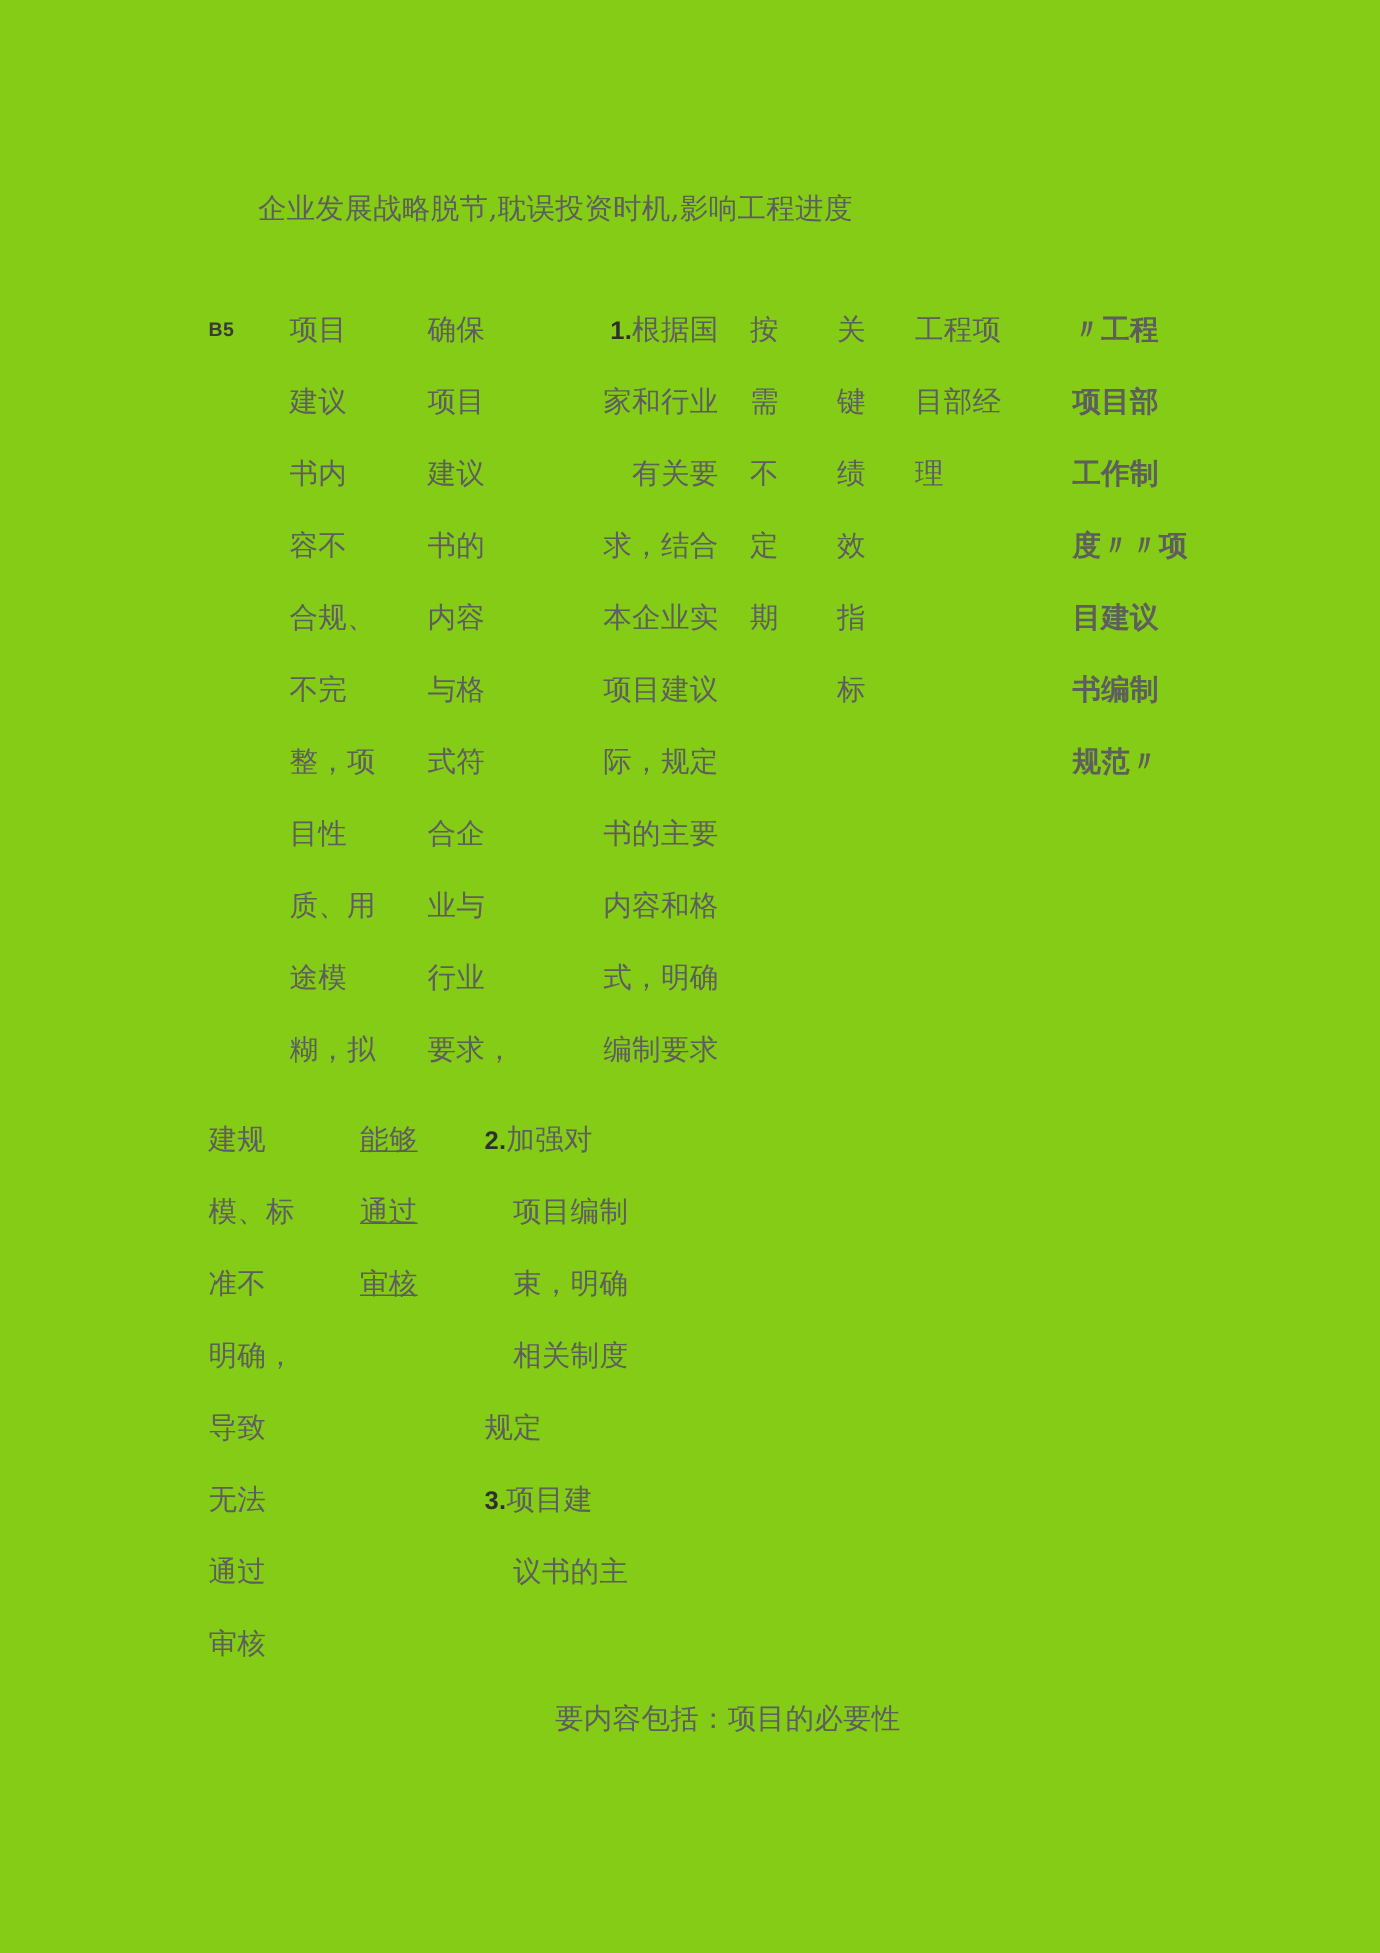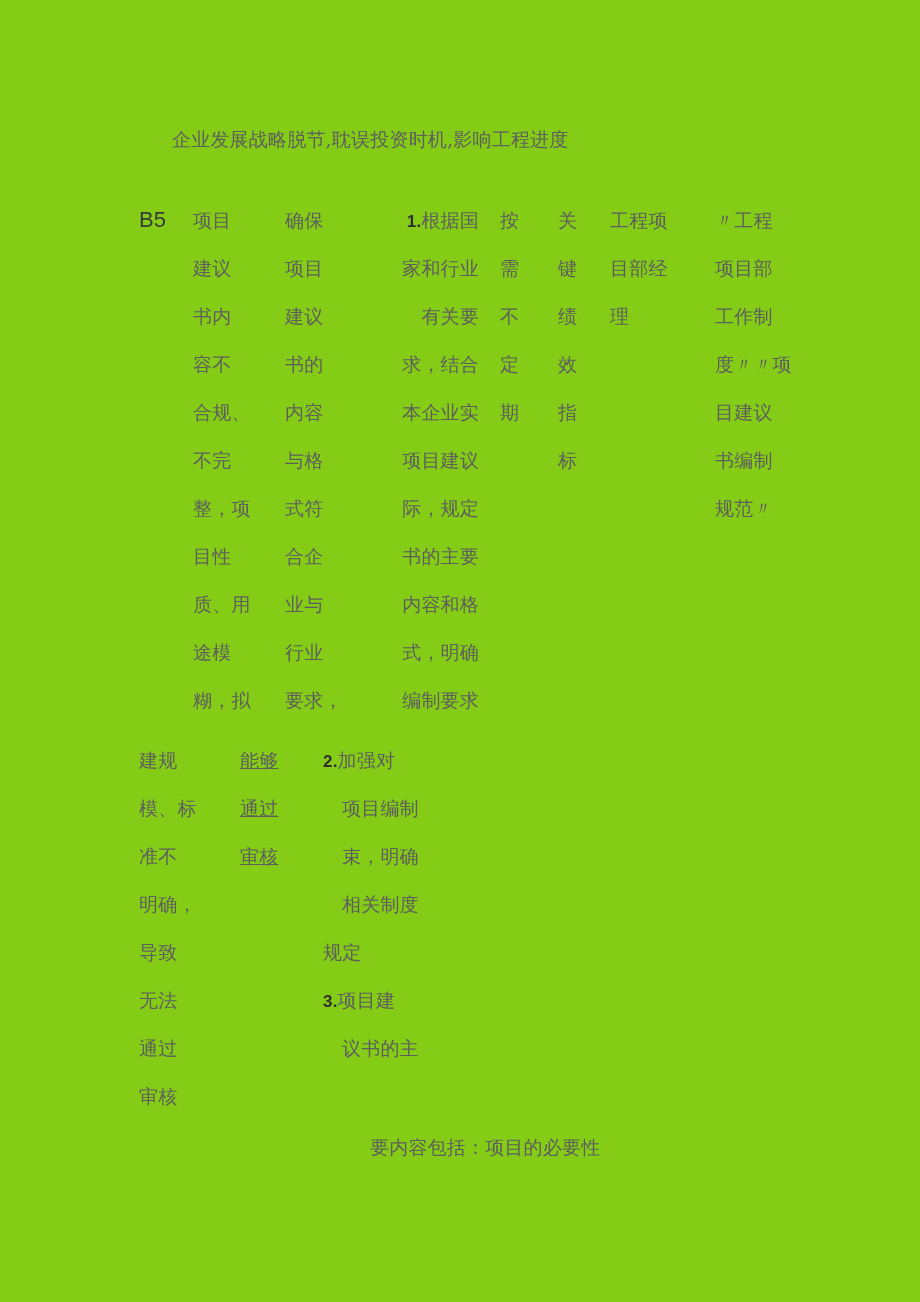--- a/index.html
+++ b/index.html
@@ -63,33 +63,33 @@
     line-height: 48px;
     white-space: nowrap;
     letter-spacing: 0.2px;
   }
 
   
   .col-rowid {
     left: 139px;
     width: 48px;
     font-family: "Liberation Sans", "DejaVu Sans", sans-serif;
-    font-weight: normal;
-    font-size: 22px;
+    font-weight: bold;
+    font-size: 13px;
     color: #3a3a3a;
   }
 
   
   .col-u1 { left: 193px;  width: 90px; }
   .col-u2 { left: 285px;  width: 90px; }
   .col-u3 { left: 371px;  width: 108px; text-align: right; }
   .col-u4 { left: 500px;  width: 34px; text-align: left; }
   .col-u5 { left: 558px;  width: 34px; text-align: left; }
   .col-u6 { left: 610px;  width: 90px; }
-  .col-u7 { left: 715px;  width: 92px; }
+  .col-u7 { left: 715px;  width: 92px; font-weight: bold; }
 
   
   .col-l1 { left: 139px;  width: 92px; }
   .col-l2 { left: 240px;  width: 70px; text-decoration: underline; }
   .col-l3 { left: 323px;  width: 110px; }
 
   
   .num {
     font-family: "Liberation Sans", "DejaVu Sans", sans-serif;
     font-weight: bold;
@@ -101,20 +101,21 @@
   
   .tail-line {
     position: absolute;
     left: 370px;
     top: 1132px;
     font-size: 19px;
     line-height: 30px;
     white-space: nowrap;
     letter-spacing: 0.2px;
     color: #5e5e5e;
+    font-family: Liberation Mono, monospace;
   }
 </style>
 </head>
 <body>
 
 <div class="page">
 
   <div class="lead-line">企业发展战略脱节,耽误投资时机,影响工程进度</div>
 
   <div class="grid-upper">

